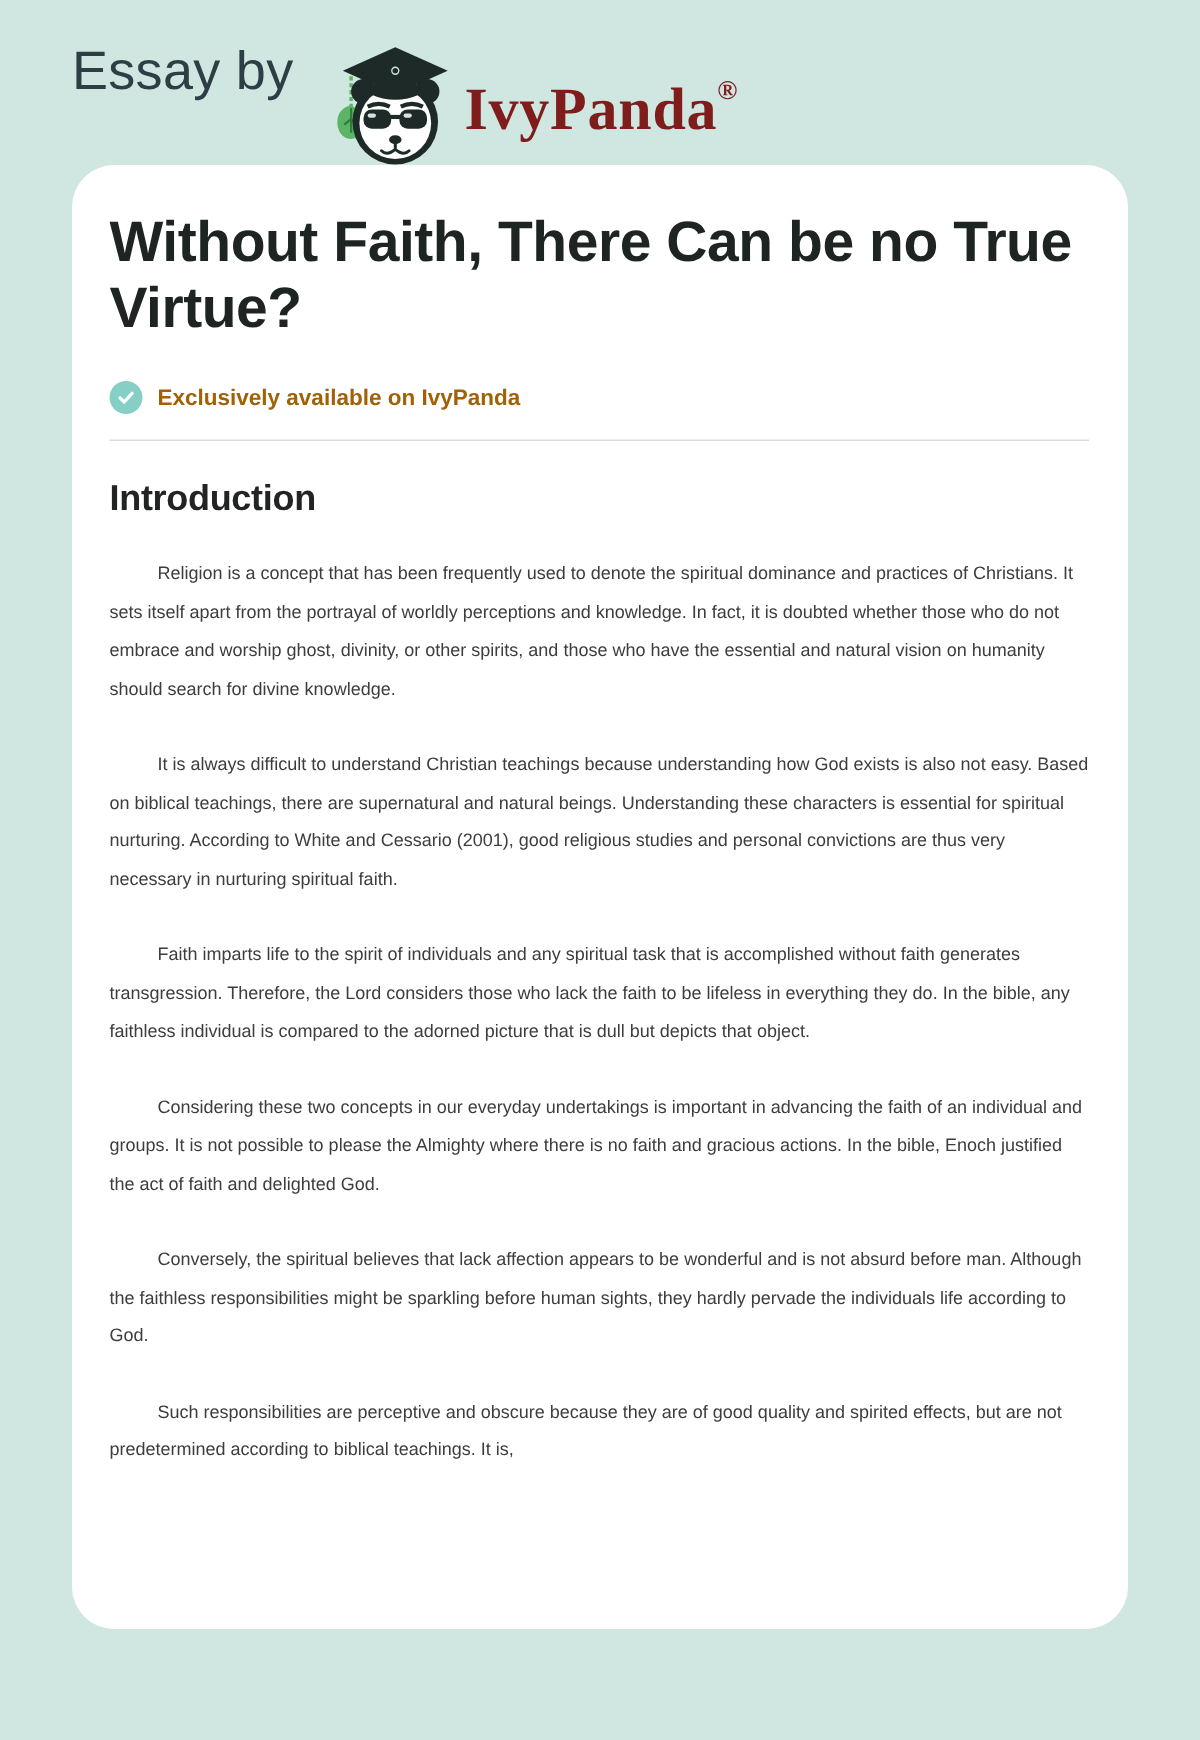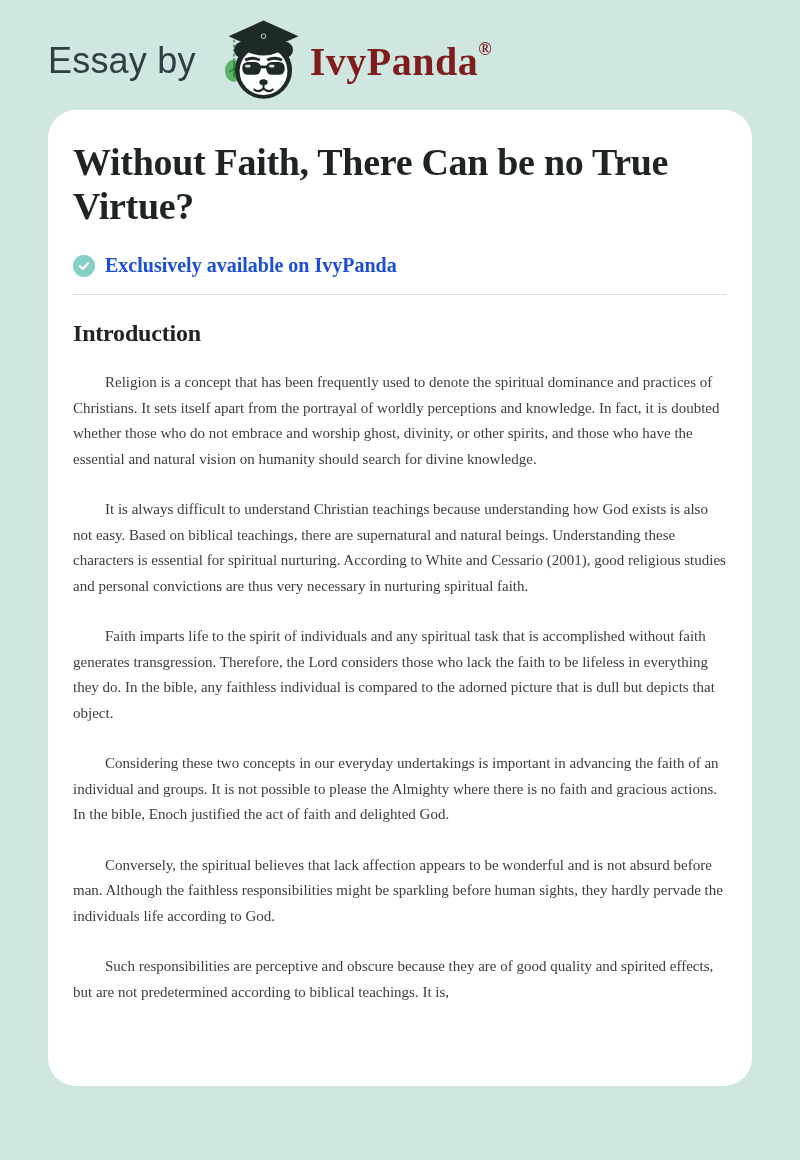--- a/index.html
+++ b/index.html
@@ -8,21 +8,21 @@
   }
   body {
     width: 800px;
     height: 1160px;
     background: #d0e6e1;
     font-family: "Liberation Sans", sans-serif;
     overflow: hidden;
   }
   .site-header {
     display: flex;
-    align-items: center;
+    align-items: flex-start;
     padding: 26px 0 0 48px;
     height: 96px;
     box-sizing: border-box;
   }
   .essay-by {
     font-size: 36px;
     color: #2e3e45;
     letter-spacing: 0.2px;
   }
   .logo-wrap {
@@ -47,21 +47,20 @@
     font-size: 18px;
     vertical-align: 20px;
   }
   .card {
     margin: 14px 48px 0 48px;
     background: #ffffff;
     border-radius: 28px;
     padding: 30px 26px 60px 25px;
     box-sizing: border-box;
     min-height: 976px;
-    font-family: Liberation Serif, serif;
   }
   .essay-title {
     margin: 0 0 26px 0;
     font-size: 38px;
     line-height: 44px;
     font-weight: bold;
     color: #1d2422;
     letter-spacing: -0.3px;
   }
   .badge-row {
@@ -79,39 +78,39 @@
     justify-content: center;
     flex: 0 0 auto;
   }
   .check-circle svg {
     width: 12px;
     height: 12px;
     display: block;
   }
   .badge-text {
     margin-left: 10px;
-    font-size: 20px;
+    font-size: 15px;
     font-weight: bold;
-    color: #1d4ed8;
+    color: #a16207;
   }
   .divider {
     border: none;
     border-top: 1px solid #dcdcdc;
     margin: 0 0 25px 0;
   }
   .section-heading {
     margin: 0 0 23px 0;
     font-size: 24px;
     font-weight: bold;
     color: #212422;
     letter-spacing: -0.2px;
   }
   .essay-body p {
     margin: 0 0 25px 0;
-    font-size: 15px;
+    font-size: 12px;
     line-height: 25.5px;
     color: #3d3d3d;
     text-indent: 32px;
   }
   .essay-body p:last-child {
     margin-bottom: 0;
   }
 </style>
 </head>
 <body>

